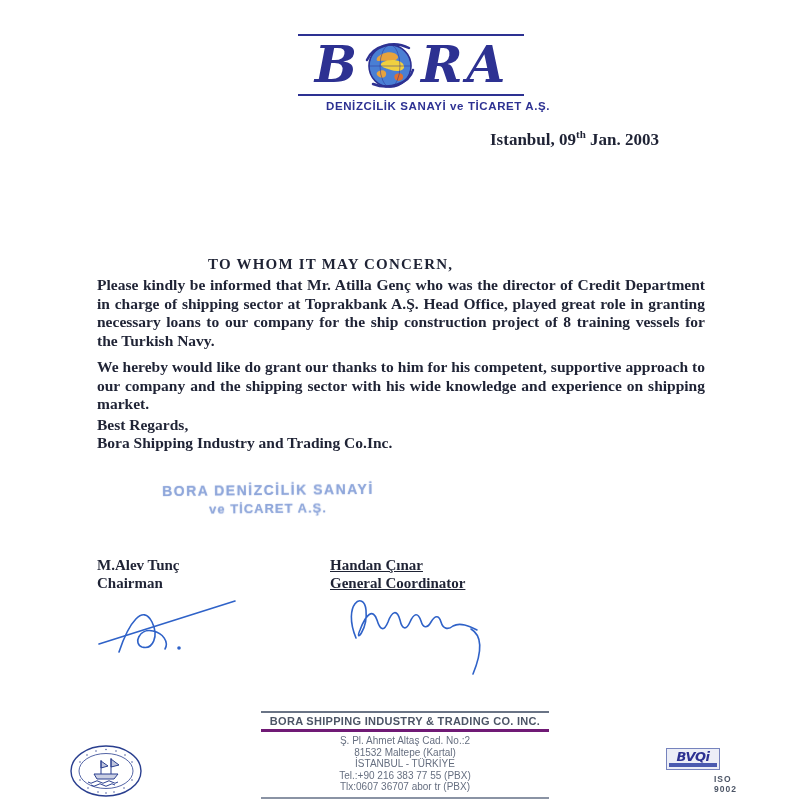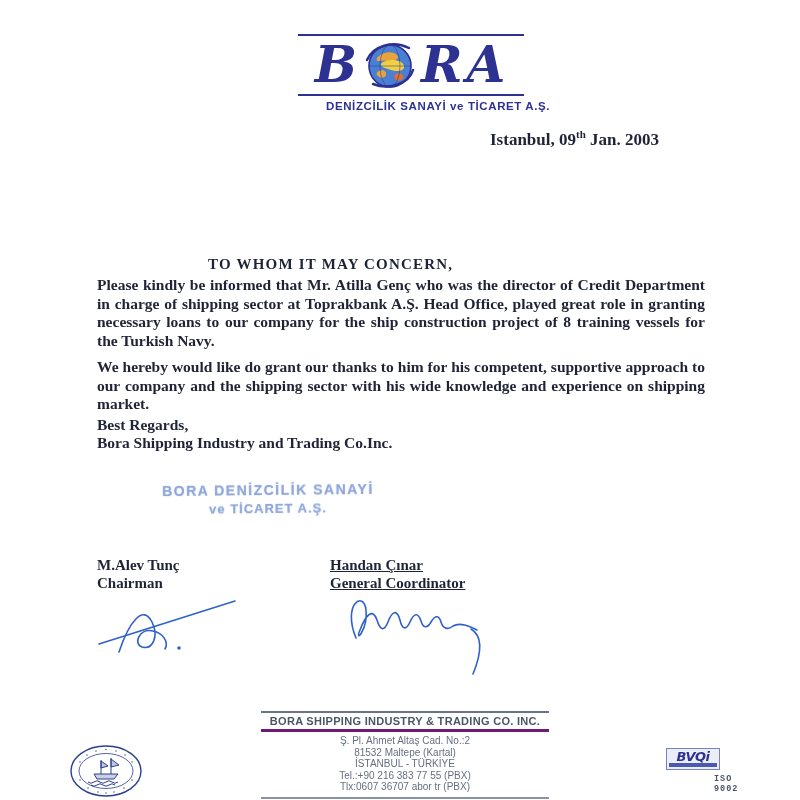--- a/index.html
+++ b/index.html
@@ -183,21 +183,21 @@
     letter-spacing: -0.5px;
   }
   .cert-bar {
     position: absolute;
     left: 2px; right: 2px; bottom: 2px;
     height: 4px;
     background: #4a5ab0;
   }
   .cert-standard {
     margin-top: 4px;
-    font-family: Liberation Mono, monospace;
+    font-family: Liberation Sans, sans-serif;
     font-weight: bold;
     font-size: 8.5px;
     letter-spacing: 1px;
     color: #4c5566;
     margin-left: 48px;
   }
 </style>
 </head>
 <body>
 

